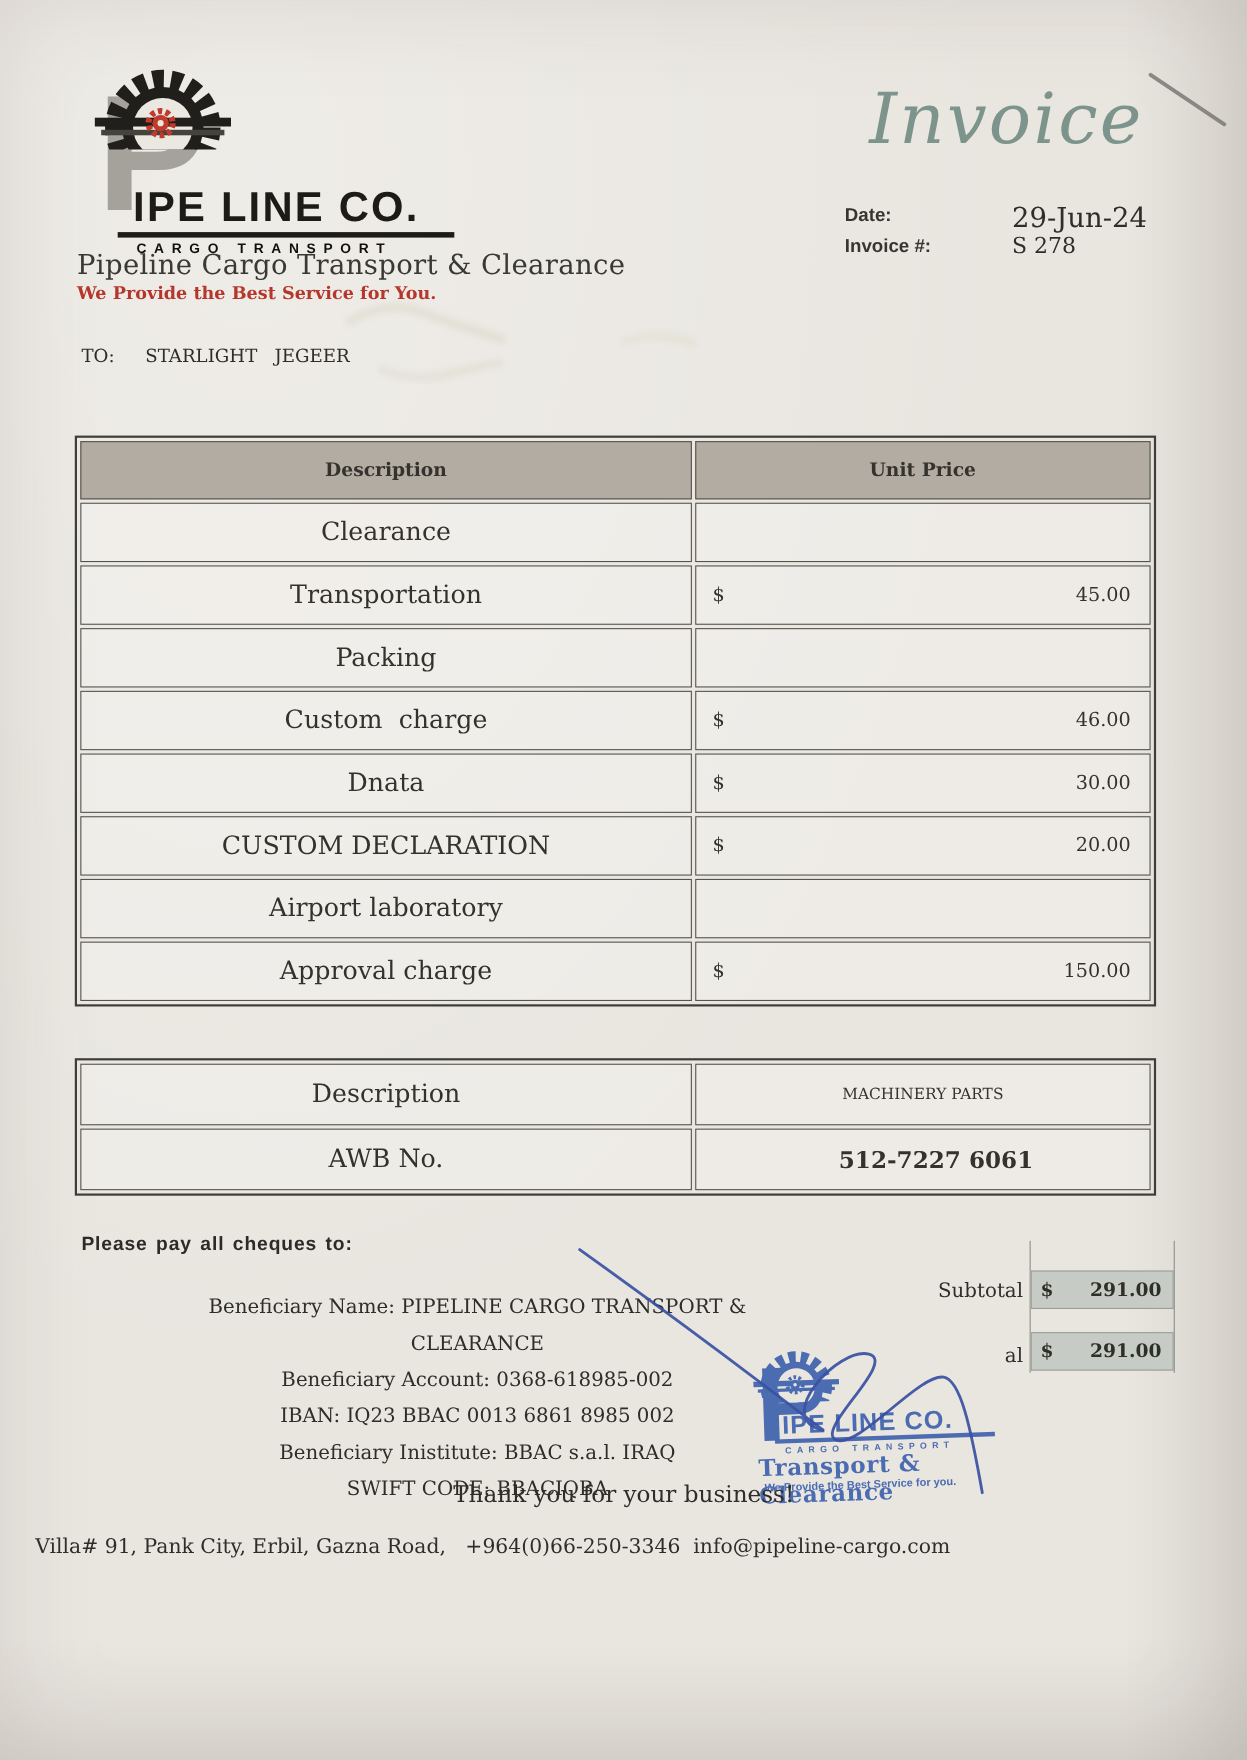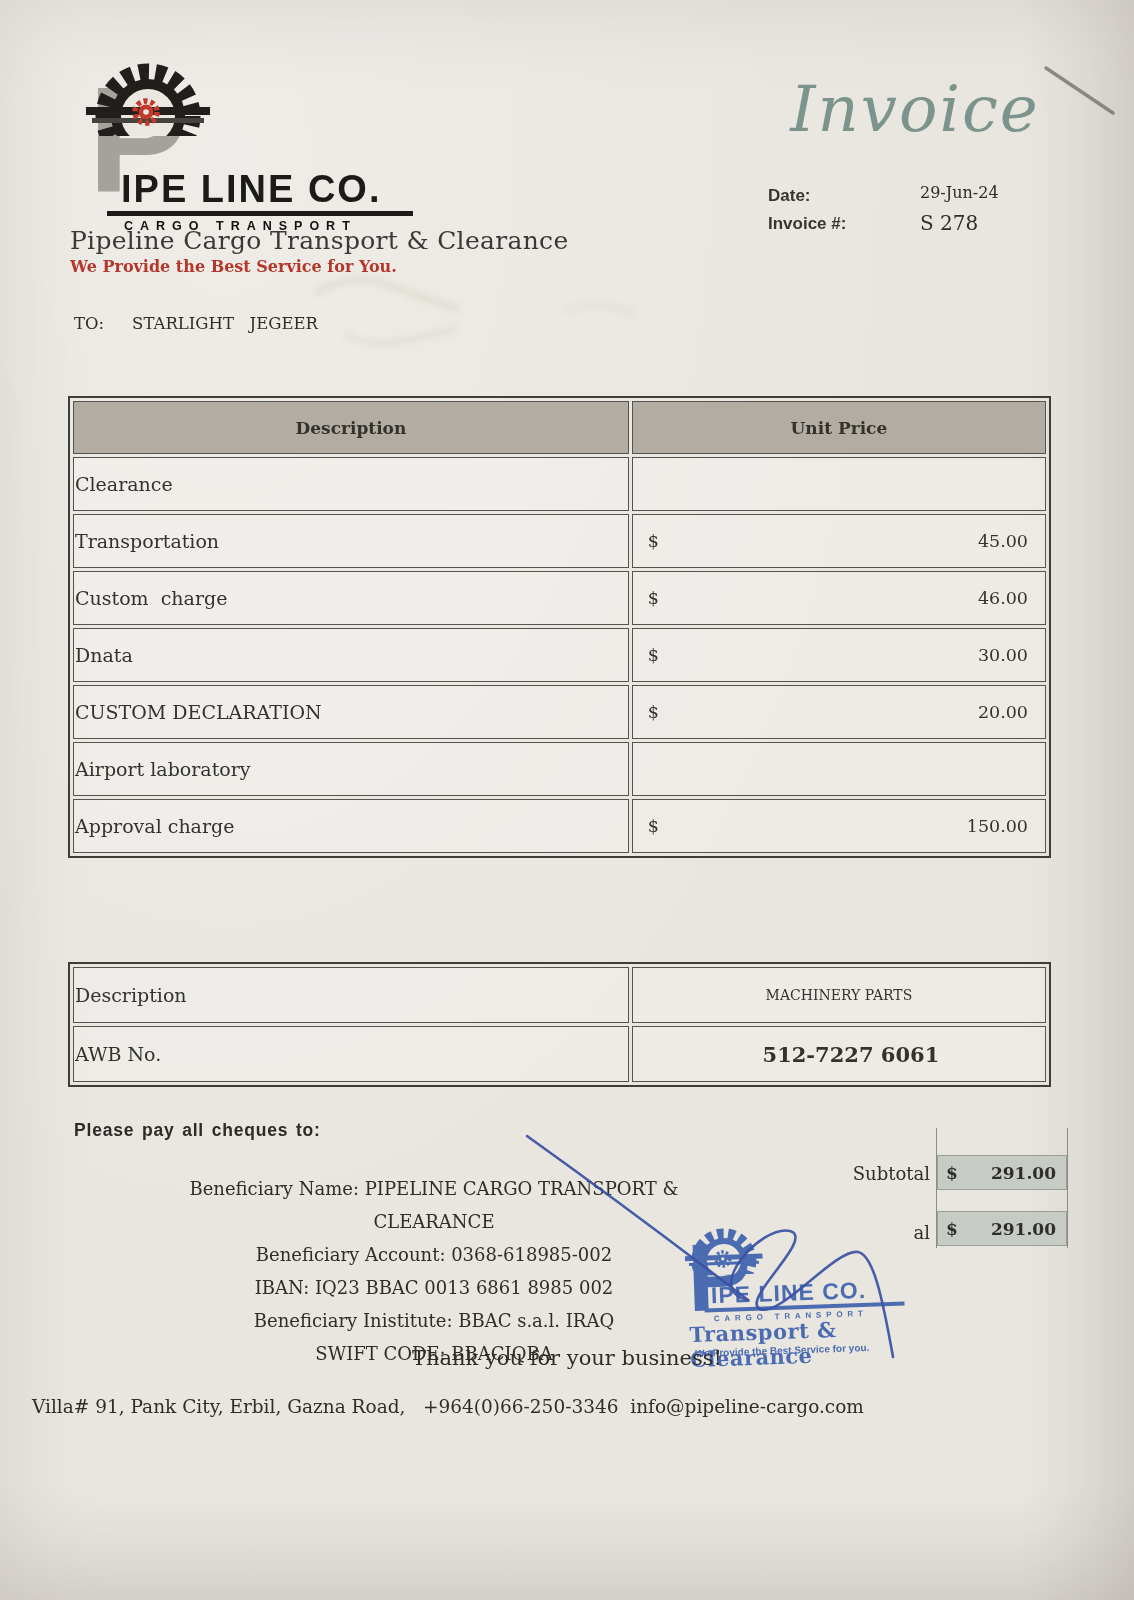--- a/index.html
+++ b/index.html
@@ -25,29 +25,29 @@
   .wordmark-underline{left:107px;top:211px;width:306px;height:5px;background:#1c1b17;}
   .cargo-line{left:124px;top:219px;font-family:"Liberation Sans",sans-serif;
     font-weight:700;font-size:12.5px;letter-spacing:7px;color:#11100c;}
   .company-line{left:70px;top:226px;font-size:25px;color:#3a3935;letter-spacing:.3px;}
   .tagline{left:70px;top:257px;font-size:16px;font-weight:700;color:#b5372b;}
 
   
   .invoice-title{left:770px;top:72px;width:290px;text-align:center;
     font-style:italic;font-size:64px;color:#7d948c;letter-spacing:2px;}
   .meta-label{font-size:17px;color:#36352f;font-family:"Liberation Sans",sans-serif;font-weight:600;}
-  .meta-value{font-size:16px;color:#2e2d28;}
+  .meta-value{font-size:25px;color:#2e2d28;}
   .to-row{left:74px;top:314px;font-size:16.5px;display:flex;gap:28px;color:#2e2d28;justify-content:flex-end;}
 
   
   .tbl-wrap{border:2.5px solid #3f3d38;}
   table.grid{width:100%;border-collapse:separate;border-spacing:3px;}
   table.grid td{border:1.3px solid #55534d;background:rgba(255,255,255,.22);}
   table.grid td.hdr{background:#b2aca2;font-weight:700;text-align:center;font-size:17px;height:49px;}
-  td.desc{width:57.3%;font-size:19px;height:50px;white-space:pre;}
+  td.desc{width:57.3%;text-align:center;font-size:23px;height:50px;white-space:pre;}
   td.price{position:relative;}
   .price-flex{display:flex;align-items:center;font-size:17.5px;}
   .price-flex .cur{margin-left:14px;}
   .price-flex .amt{margin-left:auto;margin-right:16px;}
   td.cellval{text-align:center;font-size:14px;white-space:pre;}
   td.cellval.big{font-size:21px;font-weight:600;padding-left:25px;}
 
   
   .totals-box{left:936px;top:1128px;width:130px;height:120px;
     border-left:1.5px solid #8f8c84;border-right:1.5px solid #8f8c84;}
@@ -136,20 +136,29 @@
                 <span class="amt"></span>
               </div>
             </td>
       </tr>
       <tr>
         <td class="desc">Transportation</td>
         <td class="price">
               <div class="price-flex">
                 <span class="cur">$</span>
                 <span class="amt">45.00</span>
+              </div>
+            </td>
+      </tr>
+      <tr>
+        <td class="desc">Packing</td>
+        <td class="price">
+              <div class="price-flex">
+                <span class="cur"></span>
+                <span class="amt"></span>
               </div>
             </td>
       </tr>
       <tr>
         <td class="desc">Custom  charge</td>
         <td class="price">
               <div class="price-flex">
                 <span class="cur">$</span>
                 <span class="amt">46.00</span>
               </div>

